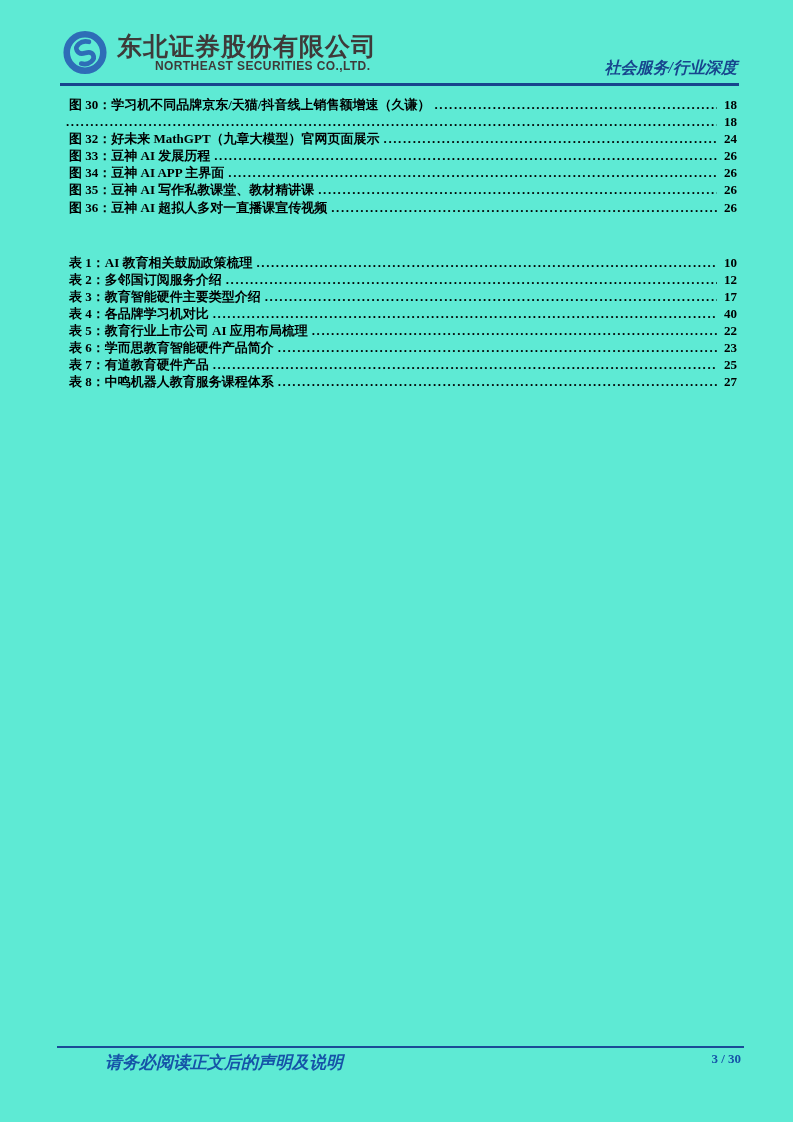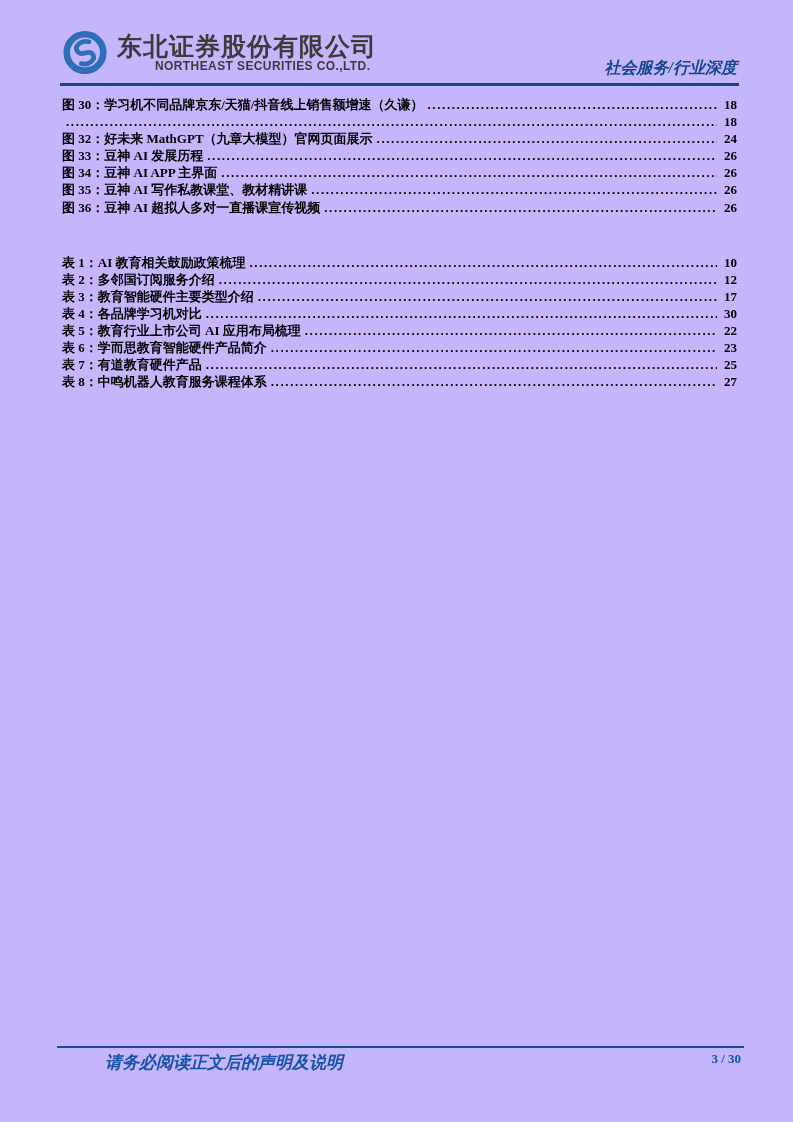--- a/index.html
+++ b/index.html
@@ -1,20 +1,20 @@
 <!DOCTYPE html>
 <html><head>
 <meta charset="utf-8">
 <style>
   html, body { margin: 0; padding: 0; background: #ffffff; }
   .page {
     position: relative;
     width: 793px;
     height: 1122px;
-    background: #c4b5fd;
+    background: #5eead4;
     overflow: hidden;
     font-family: "Liberation Serif", "DejaVu Serif", serif;
   }
 
   
   .logo-wrap {
     position: absolute;
     left: 62px; top: 30px;
     width: 46px; height: 45px;
   }
@@ -66,21 +66,21 @@
   }
   .toc-group.tables { margin-top: 38px; }
   .toc-row {
     display: flex;
     align-items: baseline;
     height: 17.1px;
     line-height: 17.1px;
     white-space: nowrap;
     cursor: pointer;
   }
-  .toc-label { flex: 0 0 auto; }
+  .toc-label { flex: 0 0 auto; margin-left: 7px; }
   .toc-leader {
     flex: 1 1 auto;
     overflow: hidden;
     margin: 0 3px 0 4px;
     letter-spacing: 1.6px;
     font-weight: bold;
   }
   .toc-page {
     flex: 0 0 auto;
     min-width: 17px;
@@ -189,21 +189,21 @@
 
   <div class="toc-row">
     <span class="toc-label">表 3：教育智能硬件主要类型介绍</span>
     <span class="toc-leader">................................................................................................................................................................................................................................................................................................................................................................................................................</span>
     <span class="toc-page">17</span>
   </div>
 
   <div class="toc-row">
     <span class="toc-label">表 4：各品牌学习机对比</span>
     <span class="toc-leader">................................................................................................................................................................................................................................................................................................................................................................................................................</span>
-    <span class="toc-page">30</span>
+    <span class="toc-page">40</span>
   </div>
 
   <div class="toc-row">
     <span class="toc-label">表 5：教育行业上市公司 AI 应用布局梳理</span>
     <span class="toc-leader">................................................................................................................................................................................................................................................................................................................................................................................................................</span>
     <span class="toc-page">22</span>
   </div>
 
   <div class="toc-row">
     <span class="toc-label">表 6：学而思教育智能硬件产品简介</span>

